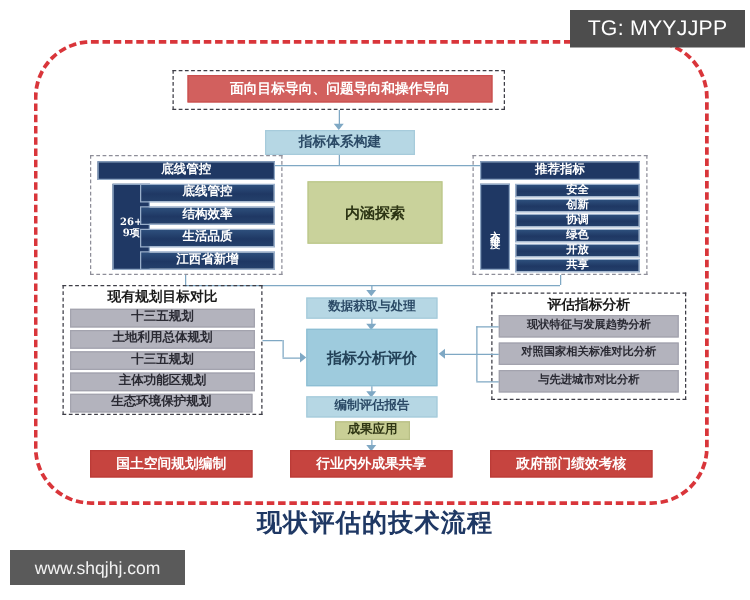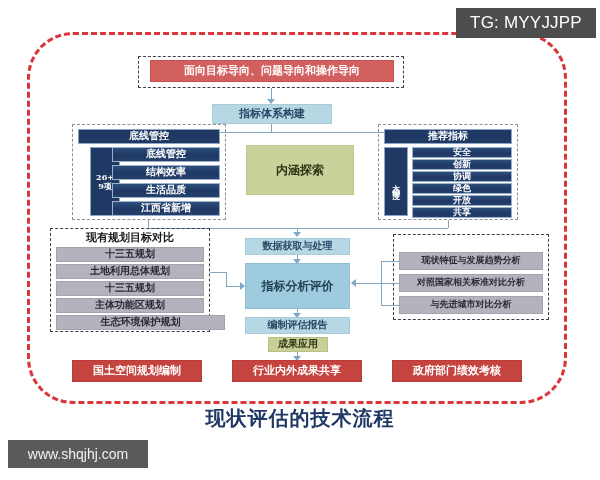--- a/index.html
+++ b/index.html
@@ -151,28 +151,29 @@
 
   <div class="ln v" style="left:297px;top:352px;height:6px;"></div>
   <div class="arrow-d" style="left:293px;top:356px;"></div>
 
   <div class="dash-dark" style="left:50px;top:228px;width:160px;height:104px;"></div>
   <div class="panel-title" style="left:50px;top:230px;width:160px;height:15px;font-size:11px;">现有规划目标对比</div>
   <div class="box gray" style="left:56px;top:247px;width:148px;height:15px;font-size:10px;">十三五规划</div>
   <div class="box gray" style="left:56px;top:264px;width:148px;height:15px;font-size:10px;">土地利用总体规划</div>
   <div class="box gray" style="left:56px;top:281px;width:148px;height:15px;font-size:10px;">十三五规划</div>
   <div class="box gray" style="left:56px;top:298px;width:148px;height:15px;font-size:10px;">主体功能区规划</div>
-  <div class="box gray" style="left:56px;top:315px;width:169px;height:15px;font-size:10px;">生态环境保护规划</div>
+  <div class="box gray" style="left:56px;top:315px;width:146px;height:15px;font-size:10px;">生态环境保护规划</div>
 
   <div class="ln h" style="left:210px;top:272px;width:16px;"></div>
   <div class="ln v" style="left:226px;top:272px;height:14px;"></div>
   <div class="ln h" style="left:226px;top:286px;width:15px;"></div>
   <div class="arrow-r" style="left:240px;top:282px;"></div>
 
   <div class="dash-dark" style="left:393px;top:234px;width:156px;height:86px;"></div>
+  <div class="panel-title" style="left:393px;top:236px;width:156px;height:14px;font-size:11px;">评估指标分析</div>
   <div class="box gray" style="left:399px;top:252px;width:144px;height:18px;font-size:9px;">现状特征与发展趋势分析</div>
   <div class="box gray" style="left:399px;top:274px;width:144px;height:18px;font-size:9px;">对照国家相关标准对比分析</div>
   <div class="box gray" style="left:399px;top:296px;width:144px;height:18px;font-size:9px;">与先进城市对比分析</div>
 
   <div class="ln v" style="left:381px;top:261px;height:44px;"></div>
   <div class="ln h" style="left:381px;top:261px;width:18px;"></div>
   <div class="ln h" style="left:381px;top:283px;width:18px;"></div>
   <div class="ln h" style="left:381px;top:305px;width:18px;"></div>
   <div class="ln h" style="left:356px;top:283px;width:25px;"></div>
   <div class="arrow-l" style="left:351px;top:279px;"></div>

